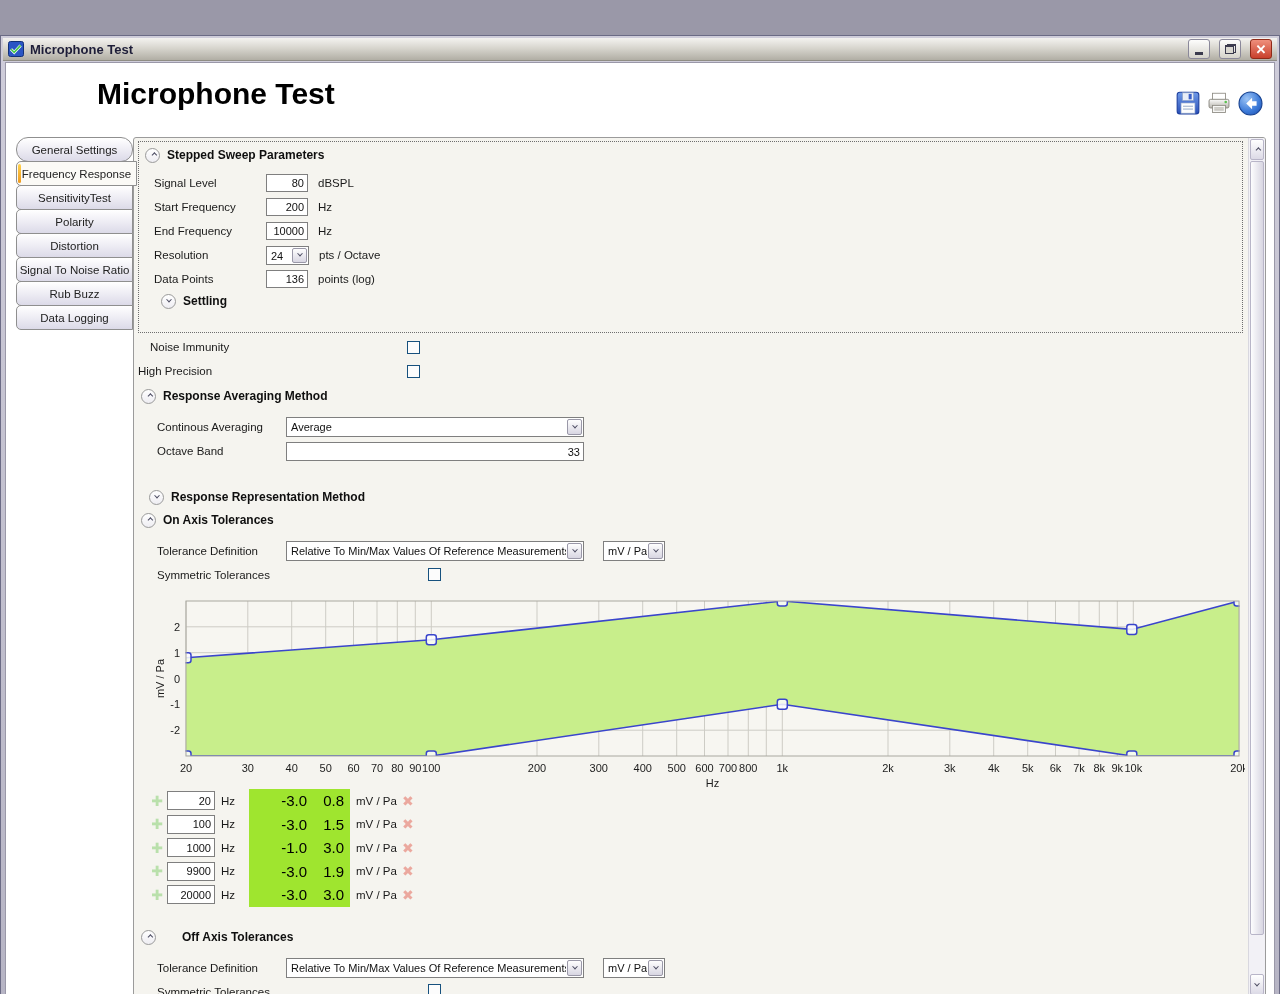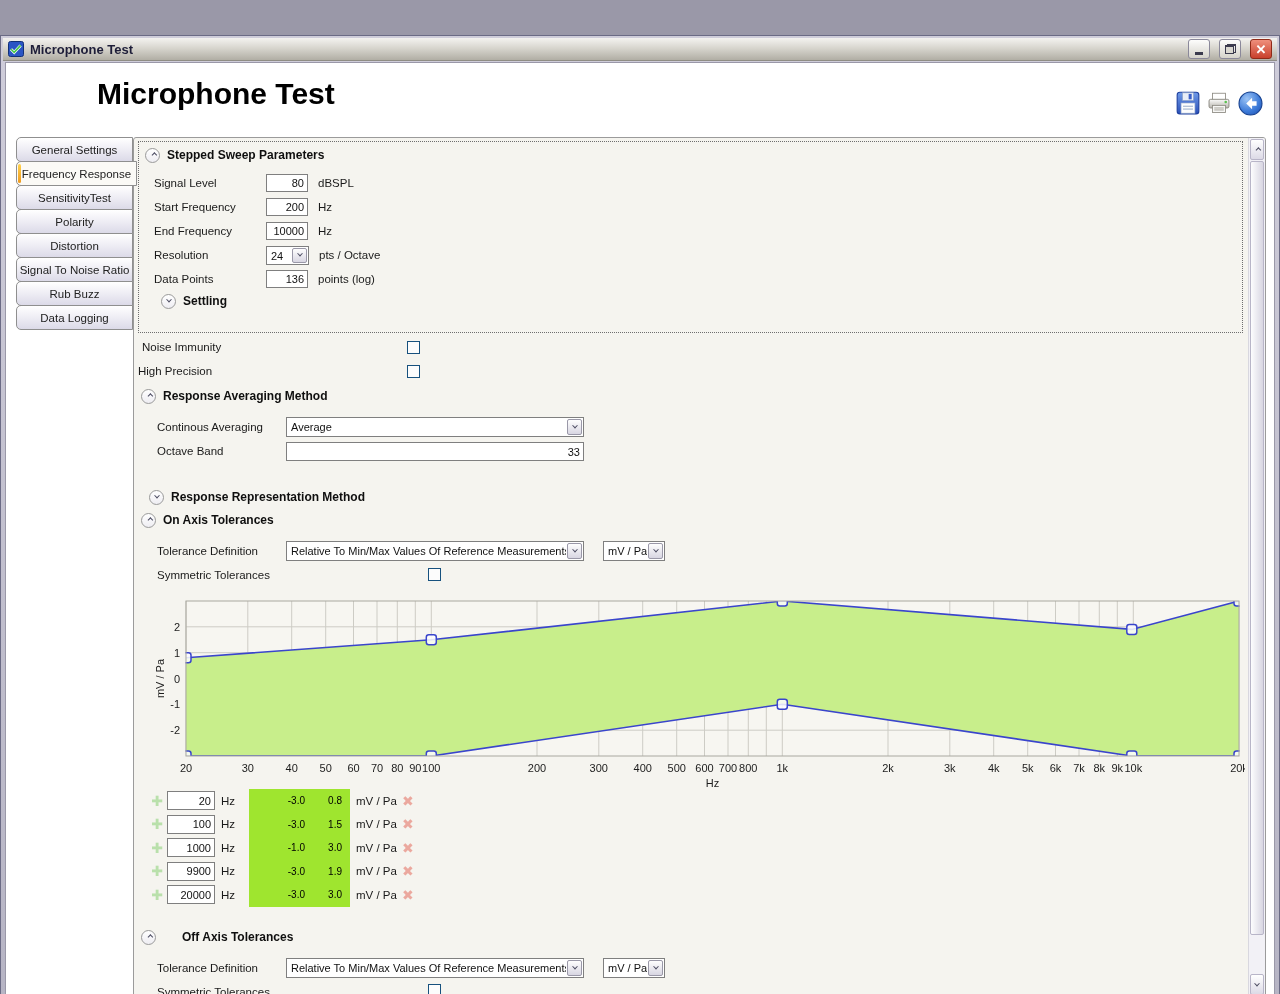--- a/index.html
+++ b/index.html
@@ -23,21 +23,21 @@
   
   .window-body{position:absolute;top:26px;left:4px;right:4px;bottom:10px;background:#fff;border:1px solid #9a98a8;}
   .page-title{position:absolute;left:91px;top:14px;margin:0;font-size:30px;font-weight:bold;color:#000;}
   .toolbar{position:absolute;right:10px;top:26px;display:flex;gap:3px;}
   .toolbtn{width:28px;height:28px;display:flex;align-items:center;justify-content:center;cursor:pointer;}
   
   .sidebar{position:absolute;left:10px;top:74px;width:117px;}
   .tab{position:relative;height:25px;margin-top:-1px;border:1px solid #8f8f8f;border-radius:5px 0 0 5px;
     background:linear-gradient(180deg,#ffffff,#ecebf3 55%,#dcdae8);
     display:flex;align-items:center;justify-content:center;font-size:11.5px;color:#222;cursor:pointer;}
-  .tab:first-child{margin-top:0;}
+  .tab:first-child{margin-top:0;border-radius:12px;}
   .tab.sel{background:#fbfaf6;width:121px;z-index:2;}
   .tab.sel::before{content:"";position:absolute;left:1px;top:2px;bottom:2px;width:3px;border-radius:2px;
     background:linear-gradient(180deg,#ffd24d,#f09a1e);}
   
   .panel{position:absolute;left:127px;top:74px;width:1133px;height:873px;background:#f5f4ef;
     border:1px solid #9b9b9b;border-radius:3px;}
   .groupbox{position:absolute;left:4px;top:3px;width:1105px;height:192px;border:1px dotted #6e6e6e;}
   .sec-hdr{position:absolute;display:flex;align-items:center;gap:7px;height:16px;}
   .tog{width:15px;height:15px;border-radius:50%;border:1px solid #9a9a9a;flex:0 0 15px;
     background:linear-gradient(180deg,#ffffff,#eeedf2);display:flex;align-items:center;justify-content:center;cursor:pointer;}
@@ -59,21 +59,21 @@
   .lab{position:absolute;font-size:11.5px;color:#1a1a1a;white-space:nowrap;}
   
   .chart-wrap{position:absolute;left:19px;top:456px;width:1092px;height:196px;}
   .chart-wrap svg{display:block;}
   .tick{font-size:11px;fill:#1c1c1c;font-family:"Liberation Sans",sans-serif;}
   
   .trow{position:absolute;left:15px;height:23.5px;display:flex;align-items:center;}
   .plus-ico{width:16px;font-size:14px;color:#b9e0ab;text-align:center;cursor:pointer;line-height:1;}
   .trow .tin{width:48px;height:19px;margin-left:2px;}
   .hzlab{width:34px;padding-left:6px;font-size:11.5px;color:#1a1a1a;}
-  .gcell{width:101px;height:23.5px;display:flex;align-items:center;font-size:10px;color:#000;}
+  .gcell{width:101px;height:23.5px;display:flex;align-items:center;font-size:15px;color:#000;justify-content:center;}
   .gmin{width:56px;text-align:right;}
   .gmax{width:41px;text-align:right;padding-right:4px;}
   .vunit{padding-left:6px;font-size:11.5px;color:#1a1a1a;white-space:nowrap;}
   .del-ico{margin-left:5px;font-size:14px;color:#eba89e;cursor:pointer;line-height:1;}
   
   .scrollbar{position:absolute;right:0;top:0;bottom:0;width:17px;background:#f2f1f6;
     border-left:1px solid #d8d7df;border-radius:0 2px 2px 0;}
   .sb-btn{position:absolute;left:1px;width:14px;height:21px;border:1px solid #b8b5c8;border-radius:2px;
     background:linear-gradient(180deg,#ffffff,#dcdae6);display:flex;align-items:center;justify-content:center;cursor:pointer;}
   .sb-up{top:1px;}
@@ -225,21 +225,21 @@
             </div>
           </div>
         <div class="sec-hdr" style="left:22px;top:151px;">
           <span class="tog">
               <span class="chev sm down"></span>
             </span>
           <span class="sec-title">Settling</span>
         </div>
       </div>
 
-      <span class="lab" style="left:8px;top:203px;">Noise Immunity</span>
+      <span class="lab" style="left:16px;top:203px;">Noise Immunity</span>
       <span class="cbx" style="left:273px;top:203px;"></span>
       <span class="lab" style="left:4px;top:227px;text-align:center;">High Precision</span>
       <span class="cbx" style="left:273px;top:227px;"></span>
 
       <div class="sec-hdr" style="left:7px;top:250px;">
         <span class="tog">
             <span class="chev sm up"></span>
           </span>
         <span class="sec-title">Response Averaging Method</span>
       </div>

